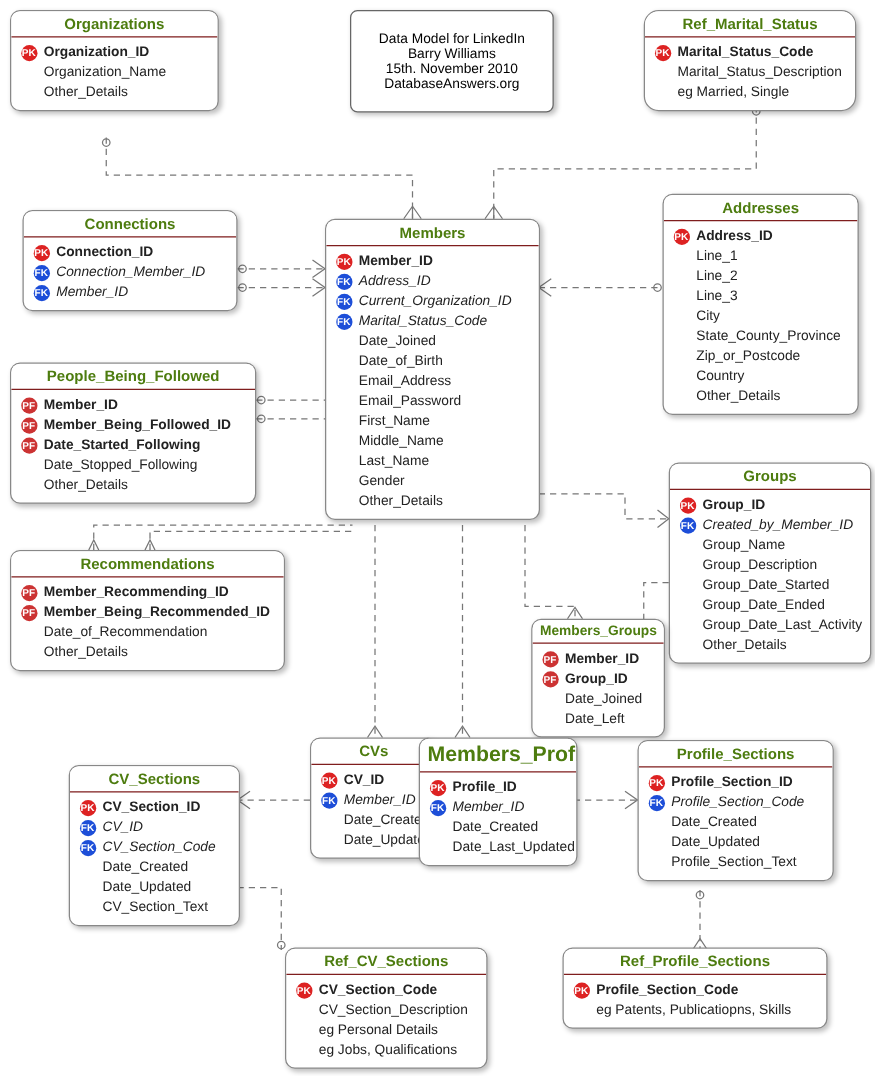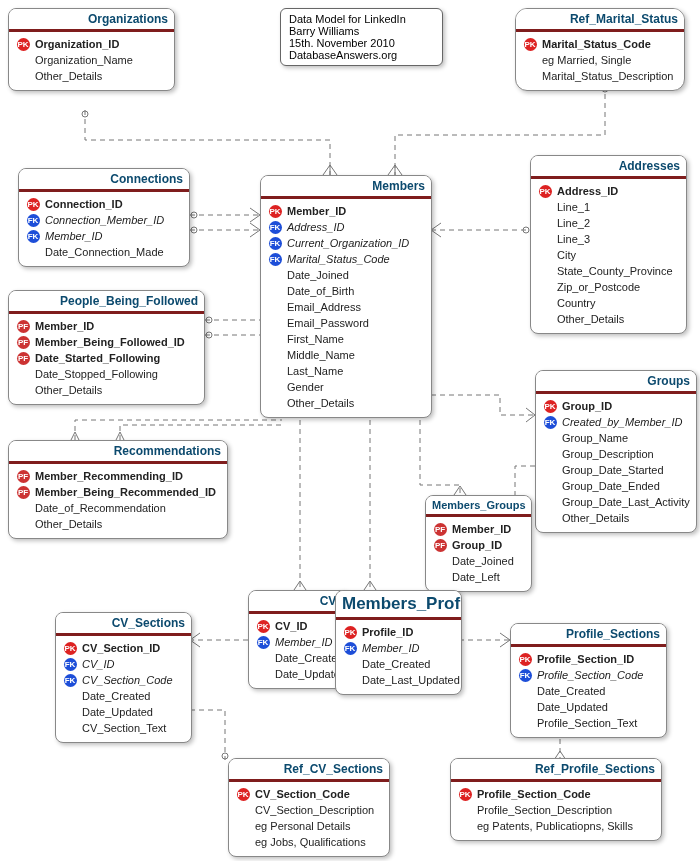--- a/index.html
+++ b/index.html
@@ -20,25 +20,25 @@
   }
   .entity {
     position: absolute;
     border: 1px solid #888;
     border-radius: 8px;
     background: #fff;
     box-shadow: 2px 2px 4px rgba(0,0,0,0.25);
     overflow: hidden;
   }
   .entity-header {
-    text-align: right;
+    text-align: center;
     font-weight: bold;
-    color: #0c4a6e;
+    color: #4d7c0f;
     padding: 3px 6px;
-    border-bottom: 3px solid #7f1d1d;
+    border-bottom: 1px solid #7f1d1d;
     background: #fff;
     font-size: 12px;
   }
   .entity-body {
     padding: 4px 6px 6px 6px;
   }
   .row {
     display: flex;
     align-items: center;
     height: 16px;
@@ -66,23 +66,23 @@
   .badge-fk { background: #1d4ed8; }
   .badge-pf { background: #c33; }
   .attr { padding-left: 4px; color: #222; }
   .bold { font-weight: bold; }
   .italic { font-style: italic; }
   .infobox {
     position: absolute;
     border: 1px solid #666;
     border-radius: 6px;
     background: #fff;
-    text-align: left;
+    text-align: center;
     font-size: 11px;
-    padding: 4px 8px;
+    padding: 16px 8px;
     box-shadow: 2px 2px 4px rgba(0,0,0,0.25);
   }
   svg.connectors {
     position: absolute;
     top: 0; left: 0;
     width: 700px; height: 861px;
     pointer-events: none;
   }
   svg .rel { stroke: #777; stroke-width: 1; fill: none; stroke-dasharray: 5 4; }
   svg .foot, svg .circ { stroke: #777; stroke-width: 1; fill: none; }
@@ -176,48 +176,44 @@
 
 <div class="entity" style="left:515px; top:8px; width:168px;border-radius:12px;">
   <div class="entity-header">Ref_Marital_Status</div>
   <div class="entity-body">
         <div class="row">
           <span class="keycol"><span class="badge badge-pk">PK</span></span>
           <span class="attr bold">Marital_Status_Code</span>
         </div>
         <div class="row">
           <span class="keycol"></span>
+          <span class="attr">Marital_Status_Description</span>
+        </div>
+        <div class="row">
+          <span class="keycol"></span>
           <span class="attr">eg Married, Single</span>
-        </div>
-        <div class="row">
-          <span class="keycol"></span>
-          <span class="attr">Marital_Status_Description</span>
         </div>
       </div>
 </div>
 
 <div class="entity" style="left:18px; top:168px; width:170px;">
   <div class="entity-header">Connections</div>
   <div class="entity-body">
         <div class="row">
           <span class="keycol"><span class="badge badge-pk">PK</span></span>
           <span class="attr bold">Connection_ID</span>
         </div>
         <div class="row">
           <span class="keycol"><span class="badge badge-fk">FK</span></span>
           <span class="attr italic">Connection_Member_ID</span>
         </div>
         <div class="row">
           <span class="keycol"><span class="badge badge-fk">FK</span></span>
           <span class="attr italic">Member_ID</span>
         </div>
-        <div class="row">
-          <span class="keycol"></span>
-          <span class="attr">Date_Connection_Made</span>
-        </div>
       </div>
 </div>
 
 <div class="entity" style="left:260px; top:175px; width:170px;">
   <div class="entity-header">Members</div>
   <div class="entity-body">
         <div class="row">
           <span class="keycol"><span class="badge badge-pk">PK</span></span>
           <span class="attr bold">Member_ID</span>
         </div>
@@ -489,21 +485,21 @@
           <span class="keycol"></span>
           <span class="attr">Date_Updated</span>
         </div>
         <div class="row">
           <span class="keycol"></span>
           <span class="attr">CV_Section_Text</span>
         </div>
       </div>
 </div>
 
-<div class="entity" style="left:510px; top:623px; width:155px;">
+<div class="entity" style="left:510px; top:592px; width:155px;">
   <div class="entity-header">Profile_Sections</div>
   <div class="entity-body">
         <div class="row">
           <span class="keycol"><span class="badge badge-pk">PK</span></span>
           <span class="attr bold">Profile_Section_ID</span>
         </div>
         <div class="row">
           <span class="keycol"><span class="badge badge-fk">FK</span></span>
           <span class="attr italic">Profile_Section_Code</span>
         </div>
@@ -546,22 +542,18 @@
 
 <div class="entity" style="left:450px; top:758px; width:210px;">
   <div class="entity-header">Ref_Profile_Sections</div>
   <div class="entity-body">
         <div class="row">
           <span class="keycol"><span class="badge badge-pk">PK</span></span>
           <span class="attr bold">Profile_Section_Code</span>
         </div>
         <div class="row">
           <span class="keycol"></span>
-          <span class="attr">Profile_Section_Description</span>
-        </div>
-        <div class="row">
-          <span class="keycol"></span>
           <span class="attr">eg Patents, Publicatiopns, Skills</span>
         </div>
       </div>
 </div>
 
 </div>
 
 </body></html>

